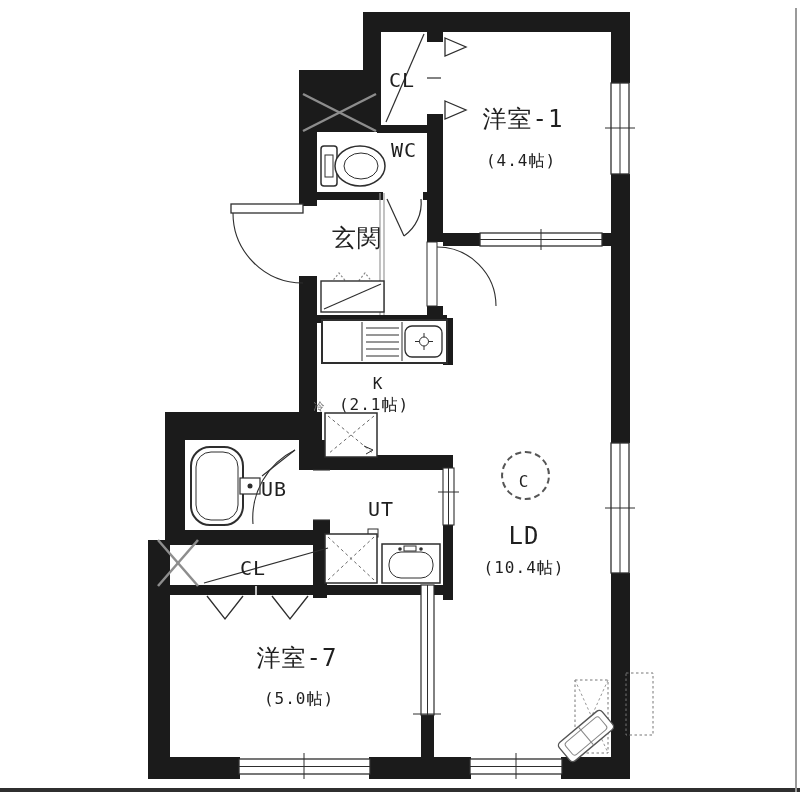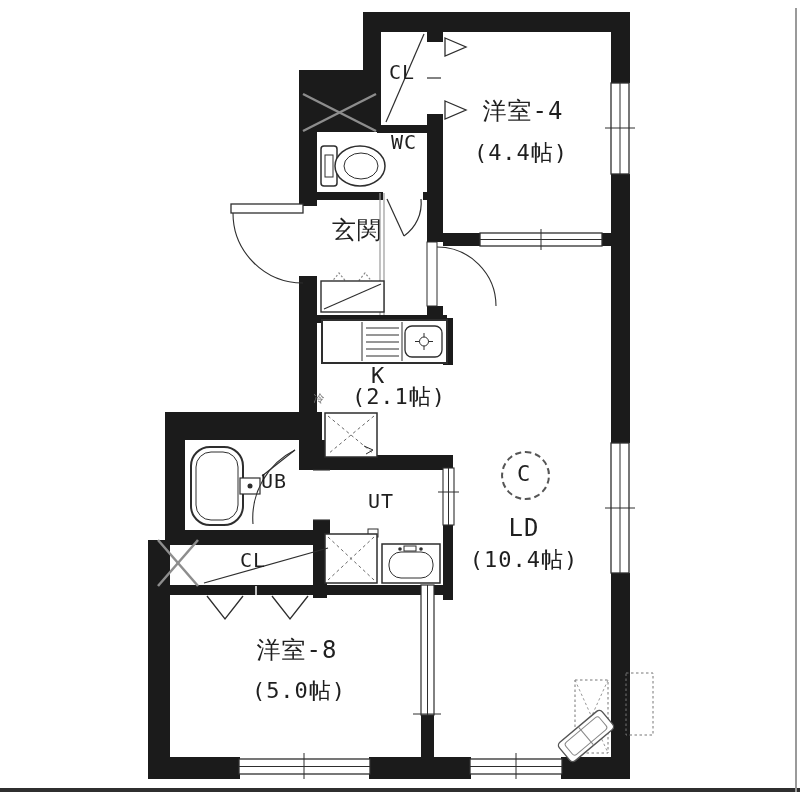--- a/index.html
+++ b/index.html
@@ -4,23 +4,23 @@
 <style>
   :root{
     --wall:#1b1b1b; --line:#2e2e2e; --gray:#8d8d8d; --bg:#ffffff;
   }
   html,body{margin:0;padding:0;background:var(--bg);}
   #canvas{position:relative;width:800px;height:800px;background:var(--bg);overflow:hidden;
           font-family:"DejaVu Sans Mono","Liberation Sans",sans-serif;}
   .wall{position:absolute;background:var(--wall);}
   svg#lines{position:absolute;left:0;top:0;pointer-events:none;}
   .lbl{position:absolute;transform:translate(-50%,-50%);color:#1f1f1f;white-space:nowrap;
-       letter-spacing:1px;line-height:1;}
+       letter-spacing:1px;line-height:1;margin-top:8px;}
   .lbl.big{font-size:24px;}
-  .lbl.mid{font-size:22px;}
+  .lbl.mid{font-size:16px;}
   .lbl.sm{font-size:20px;}
   .lbl.tiny{font-size:11px;color:#777;letter-spacing:0;}
   .cmark{position:absolute;left:501px;top:451px;width:45px;height:45px;border:2px dashed #555;
          border-radius:50%;}
   .edge-b{position:absolute;left:0;top:788px;width:800px;height:4px;background:#2f2f2f;}
   .edge-r{position:absolute;left:795px;top:8px;width:2px;height:784px;background:#9a9a9a;}
 </style>
 </head>
 <body>
 
@@ -221,39 +221,39 @@
       <line x1="608" y1="680" x2="575" y2="753" stroke="#999" stroke-width="1" stroke-dasharray="2.5,2.5"></line>
       <rect x="626" y="673" width="27" height="62" fill="none" stroke="#777" stroke-width="1" stroke-dasharray="2.5,2.5"></rect>
       <g transform="rotate(-40 586 736)">
         <rect x="558" y="724" width="56" height="24" rx="4" fill="#fff" stroke="#555" stroke-width="1.4"></rect>
         <rect x="564" y="728" width="44" height="16" rx="3" fill="none" stroke="#888" stroke-width="1"></rect>
         <line x1="586" y1="724" x2="586" y2="748" stroke="#888" stroke-width="1"></line>
       </g>
     </g>
   </svg>
 
-  <div class="lbl big" style="left:523px;top:111px;">洋室-4</div>
+  <div class="lbl big" style="left:523px;top:111px;">洋室-1</div>
   <div class="lbl mid" style="left:521px;top:153px;">(4.4帖)</div>
 
   <div class="lbl sm" style="left:402px;top:72px;">CL</div>
   <div class="lbl sm" style="left:404px;top:142px;">WC</div>
   <div class="lbl big" style="left:357px;top:230px;text-align:right;">玄関</div>
 
   <div class="lbl mid" style="left:378px;top:376px;">K</div>
-  <div class="lbl mid" style="left:399px;top:397px;">(2.1帖)</div>
+  <div class="lbl mid" style="left:374px;top:397px;">(2.1帖)</div>
   <div class="lbl tiny" style="left:319px;top:398px;">冷</div>
 
   <div class="lbl sm" style="left:274px;top:481px;">UB</div>
   <div class="lbl sm" style="left:253px;top:560px;">CL</div>
   <div class="lbl sm" style="left:381px;top:501px;">UT</div>
 
   <div class="cmark"></div>
   <div class="lbl mid" style="left:524px;top:474px;">C</div>
 
   <div class="lbl big" style="left:524px;top:528px;">LD</div>
   <div class="lbl mid" style="left:524px;top:560px;">(10.4帖)</div>
 
-  <div class="lbl big" style="left:297px;top:650px;">洋室-8</div>
+  <div class="lbl big" style="left:297px;top:650px;">洋室-7</div>
   <div class="lbl mid" style="left:299px;top:691px;">(5.0帖)</div>
 
   <div class="edge-b"></div>
   <div class="edge-r"></div>
 </div>
 
 </body></html>

